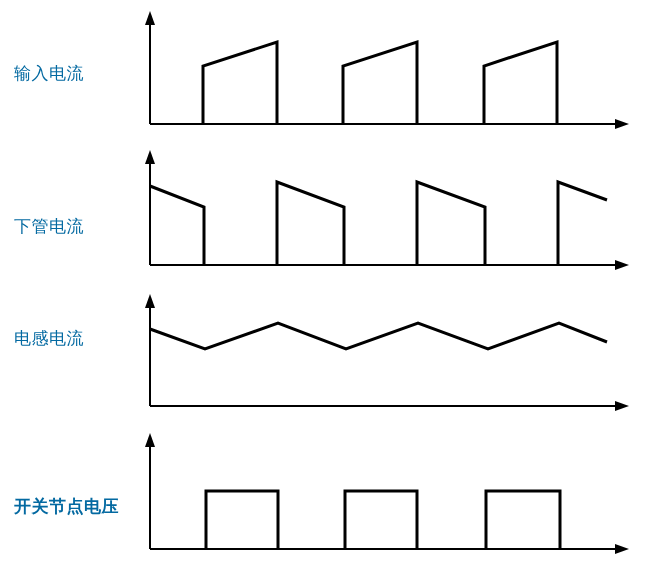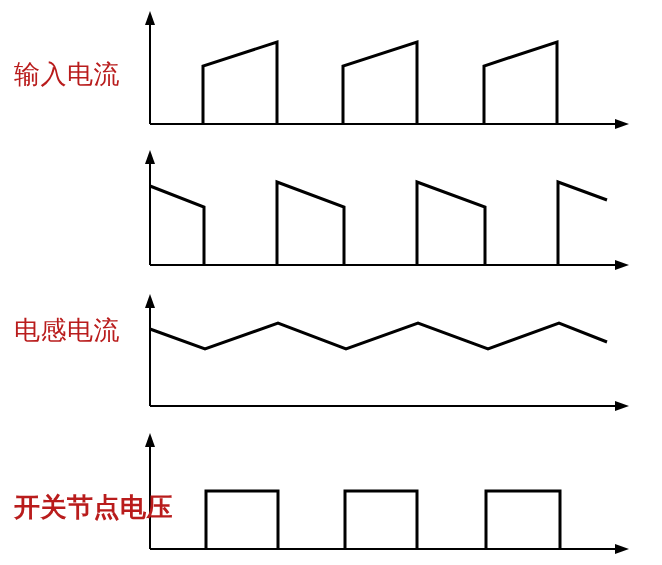--- a/index.html
+++ b/index.html
@@ -7,29 +7,29 @@
     position:relative;
     width:662px;height:565px;
     background:#ffffff;
     font-family:"Liberation Sans",sans-serif;
     overflow:hidden;
   }
   .wave-svg{position:absolute;left:0;top:0;}
   .row-label{
     position:absolute;
     left:14px;
-    color:#b91c1c;
-    font-size:26px;
+    color:#0369a1;
+    font-size:17px;
     line-height:26px;
     white-space:nowrap;
     letter-spacing:0.5px;
   }
   .label-0{top:61px;}
   .label-1{top:214px;}
-  .label-2{top:317px;}
+  .label-2{top:326px;}
   .label-3{top:494px;font-weight:bold;}
 </style>
 </head>
 <body>
 
 <div class="canvas">
   <svg class="wave-svg" width="662" height="565" viewBox="0 0 662 565">
       <g>
         <line x1="150" y1="124" x2="150" y2="23" stroke="#000000" stroke-width="2"></line>
         <polygon points="150,11 145,25 155,25" fill="#000000"></polygon>
@@ -60,15 +60,16 @@
         <line x1="150" y1="549" x2="150" y2="445" stroke="#000000" stroke-width="2"></line>
         <polygon points="150,433 145,447 155,447" fill="#000000"></polygon>
         <line x1="150" y1="549" x2="617" y2="549" stroke="#000000" stroke-width="2"></line>
         <polygon points="629,549 615,544 615,554" fill="#000000"></polygon>
         <polyline points="206,549 206,491 278,491 278,549" fill="none" stroke="#000000" stroke-width="3" stroke-linejoin="miter" stroke-linecap="butt"></polyline>
         <polyline points="345,549 345,491 417,491 417,549" fill="none" stroke="#000000" stroke-width="3" stroke-linejoin="miter" stroke-linecap="butt"></polyline>
         <polyline points="486,549 486,491 560,491 560,549" fill="none" stroke="#000000" stroke-width="3" stroke-linejoin="miter" stroke-linecap="butt"></polyline>
       </g>
     </svg>
   <div class="row-label label-0">输入电流</div>
+  <div class="row-label label-1">下管电流</div>
   <div class="row-label label-2">电感电流</div>
   <div class="row-label label-3">开关节点电压</div>
 </div>
 
 </body></html>

